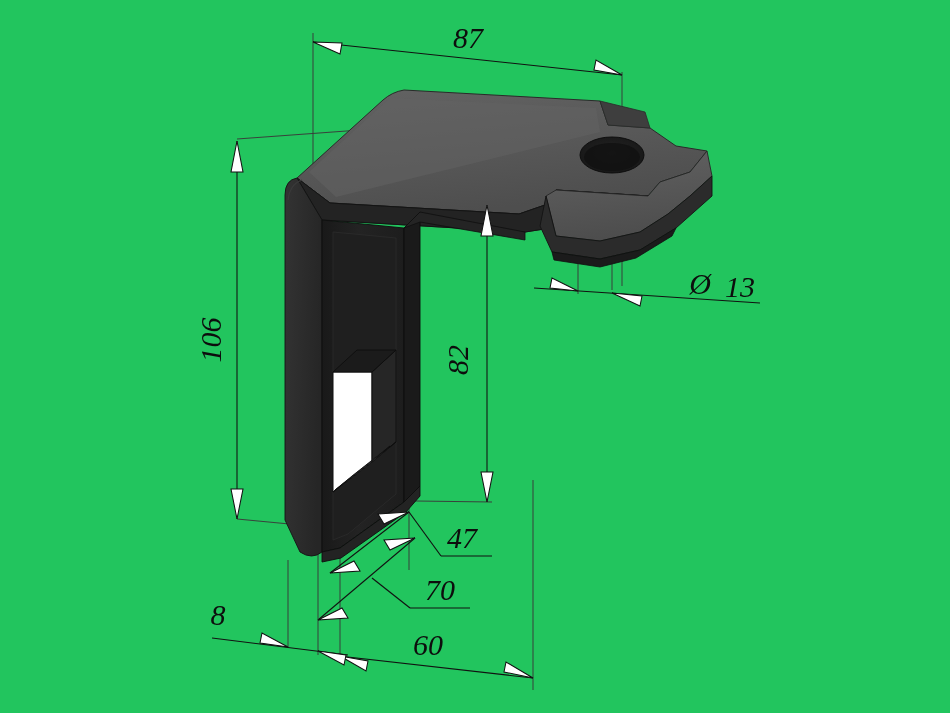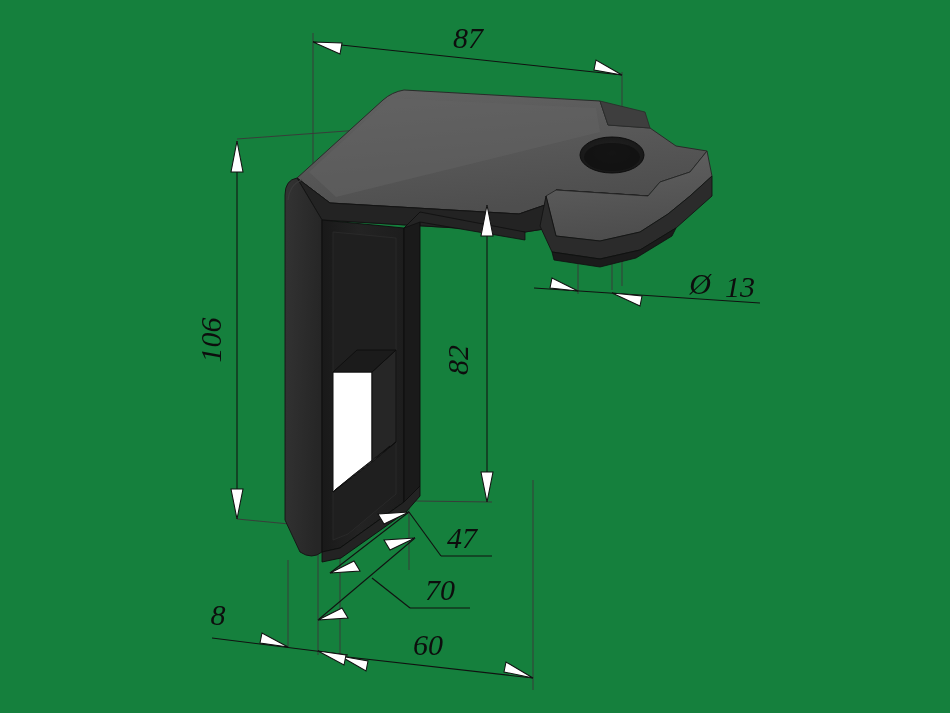--- a/index.html
+++ b/index.html
@@ -1,18 +1,18 @@
 <!DOCTYPE html>
 <html><head>
 <meta charset="utf-8">
 <style>
   html,body{margin:0;padding:0;background:#ffffff;}
   body{width:950px;height:713px;overflow:hidden;
        font-family:"Liberation Serif", serif;}
-  #stage{position:relative;width:950px;height:713px;background:#15803d;}
+  #stage{position:relative;width:950px;height:713px;background:#22c55e;}
   svg#drawing{position:absolute;top:0;left:0;width:950px;height:713px;display:block;}
   .dimtext{font-family:"Liberation Serif", serif; font-size:30px; fill:#0d0d0d;
            font-style:italic; font-weight:400;}
   .dimtext-rot{font-family:"Liberation Serif", serif; font-size:30px; fill:#0d0d0d;
            font-style:italic; font-weight:400;}
   .dimline{stroke:#111111;stroke-width:1.05;fill:none;}
   .extline{stroke:#3a3a3a;stroke-width:0.95;fill:none;}
   .leader{stroke:#111111;stroke-width:1.15;fill:none;}
   .arrowhead{fill:#ffffff;stroke:#111111;stroke-width:1.05;stroke-linejoin:miter;}
 </style>

